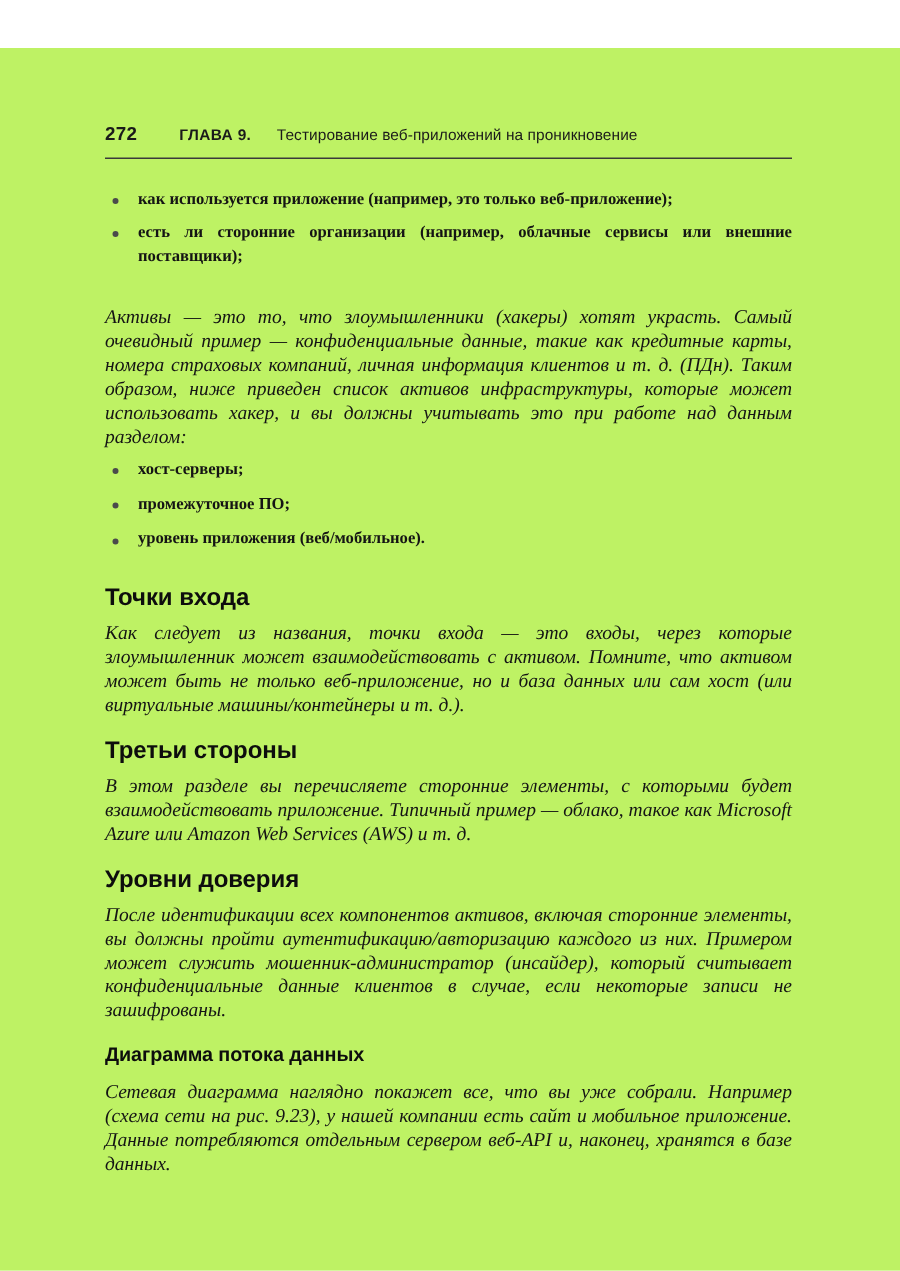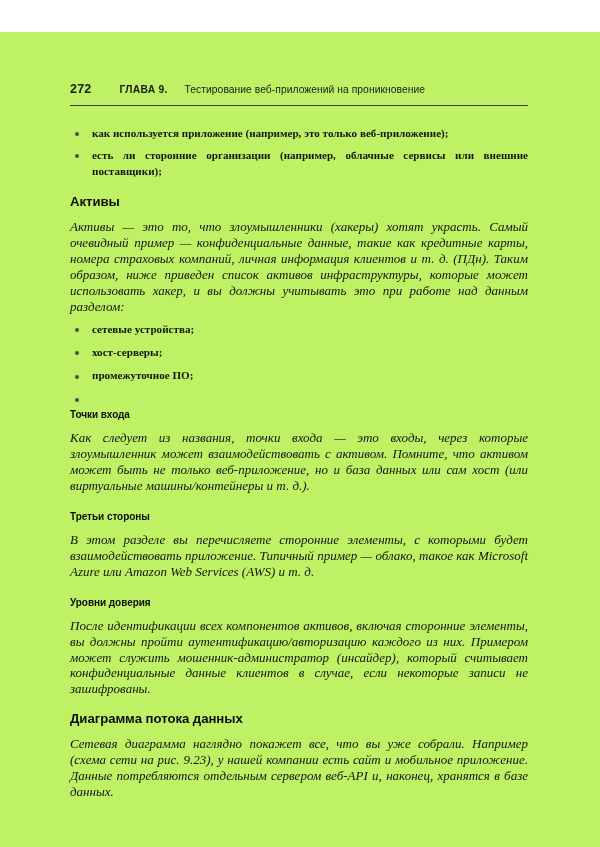--- a/index.html
+++ b/index.html
@@ -89,21 +89,21 @@
 
   
   h2.sect, h3.sect {
     margin: 0;
     font-family: "Liberation Sans", "DejaVu Sans", sans-serif;
     font-weight: 700;
     color: #0d0d0d;
     letter-spacing: -0.05px;
   }
   h2.sect { font-size: 13.2px; line-height: 16px; }
-  h3.sect { font-size: 10px; line-height: 15px; }
+  h3.sect { font-size: 16px; line-height: 15px; }
   .gap-h2-before     { height: 14px; }
   .gap-h2-after      { height: 9px; }
   .gap-h3-before     { height: 15px; }
   .gap-h3-after      { height: 8px; }
   .gap-para-list     { height: 7px; }
 
   
   ul.bul {
     margin: 0;
     padding: 0;
@@ -151,40 +151,36 @@
         <span class="dot"></span>
         <span>как используется приложение (например, это только веб-приложение);</span>
       </li>
       <li>
         <span class="dot"></span>
         <span>есть ли сторонние организации (например, облачные сервисы или внешние поставщики);</span>
       </li>
     </ul>
 
     <div class="gap-h2-before"></div>
-    <h2 class="sect">Активы</h2>
     <div class="gap-h2-after"></div>
     <p class="body">Активы — это то, что злоумышленники (хакеры) хотят украсть. Самый очевидный пример — конфиденциальные данные, такие как кредитные карты, номера страховых компаний, личная информация клиентов и т. д. (ПДн). Таким образом, ниже приведен список активов инфраструктуры, которые может использовать хакер, и вы должны учитывать это при работе над данным разделом:</p>
 
     <div class="gap-para-list"></div>
     <ul class="bul tight">
       <li>
         <span class="dot"></span>
-        <span>сетевые устройства;</span>
-      </li>
-      <li>
-        <span class="dot"></span>
         <span>хост-серверы;</span>
       </li>
       <li>
         <span class="dot"></span>
         <span>промежуточное ПО;</span>
       </li>
       <li>
         <span class="dot"></span>
+        <span>уровень приложения (веб/мобильное).</span>
       </li>
     </ul>
 
     <div class="gap-h3-before"></div>
     <h3 class="sect">Точки входа</h3>
     <div class="gap-h3-after"></div>
     <p class="body">Как следует из названия, точки входа — это входы, через которые злоумышленник может взаимодействовать с активом. Помните, что активом может быть не только веб-приложение, но и база данных или сам хост (или виртуальные машины/контейнеры и т. д.).</p>
 
     <div class="gap-h3-before"></div>
     <h3 class="sect">Третьи стороны</h3>

